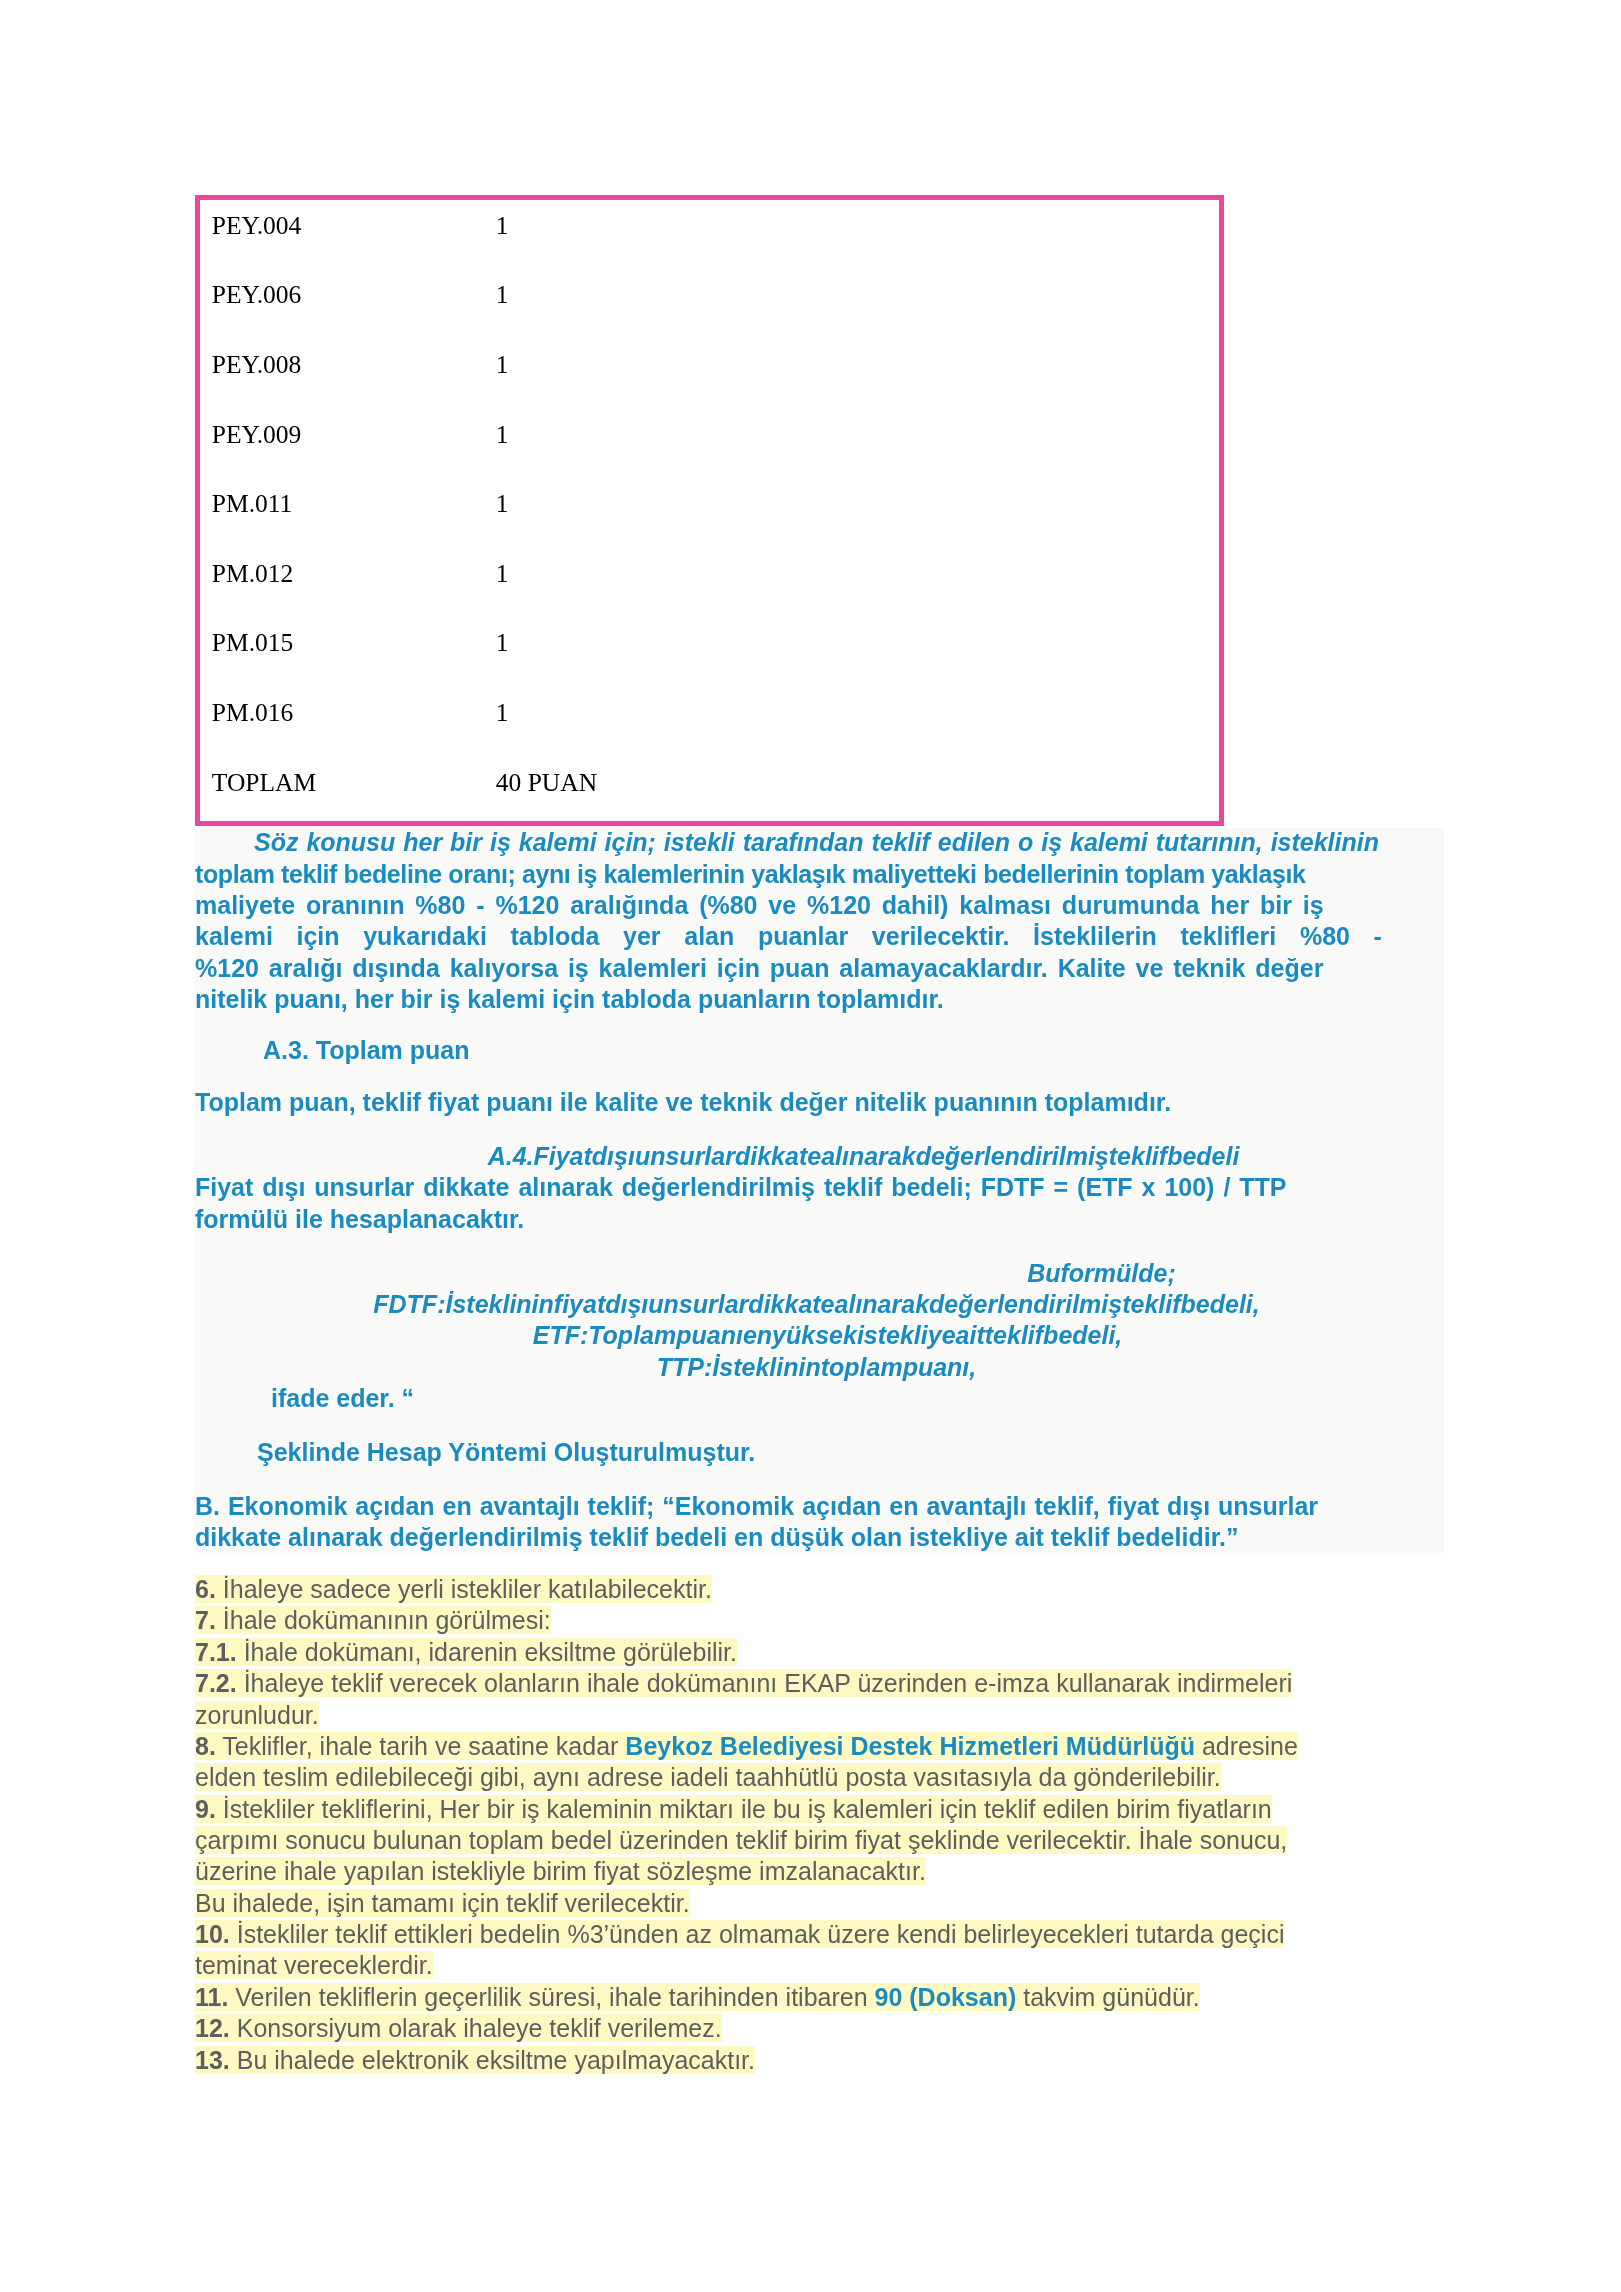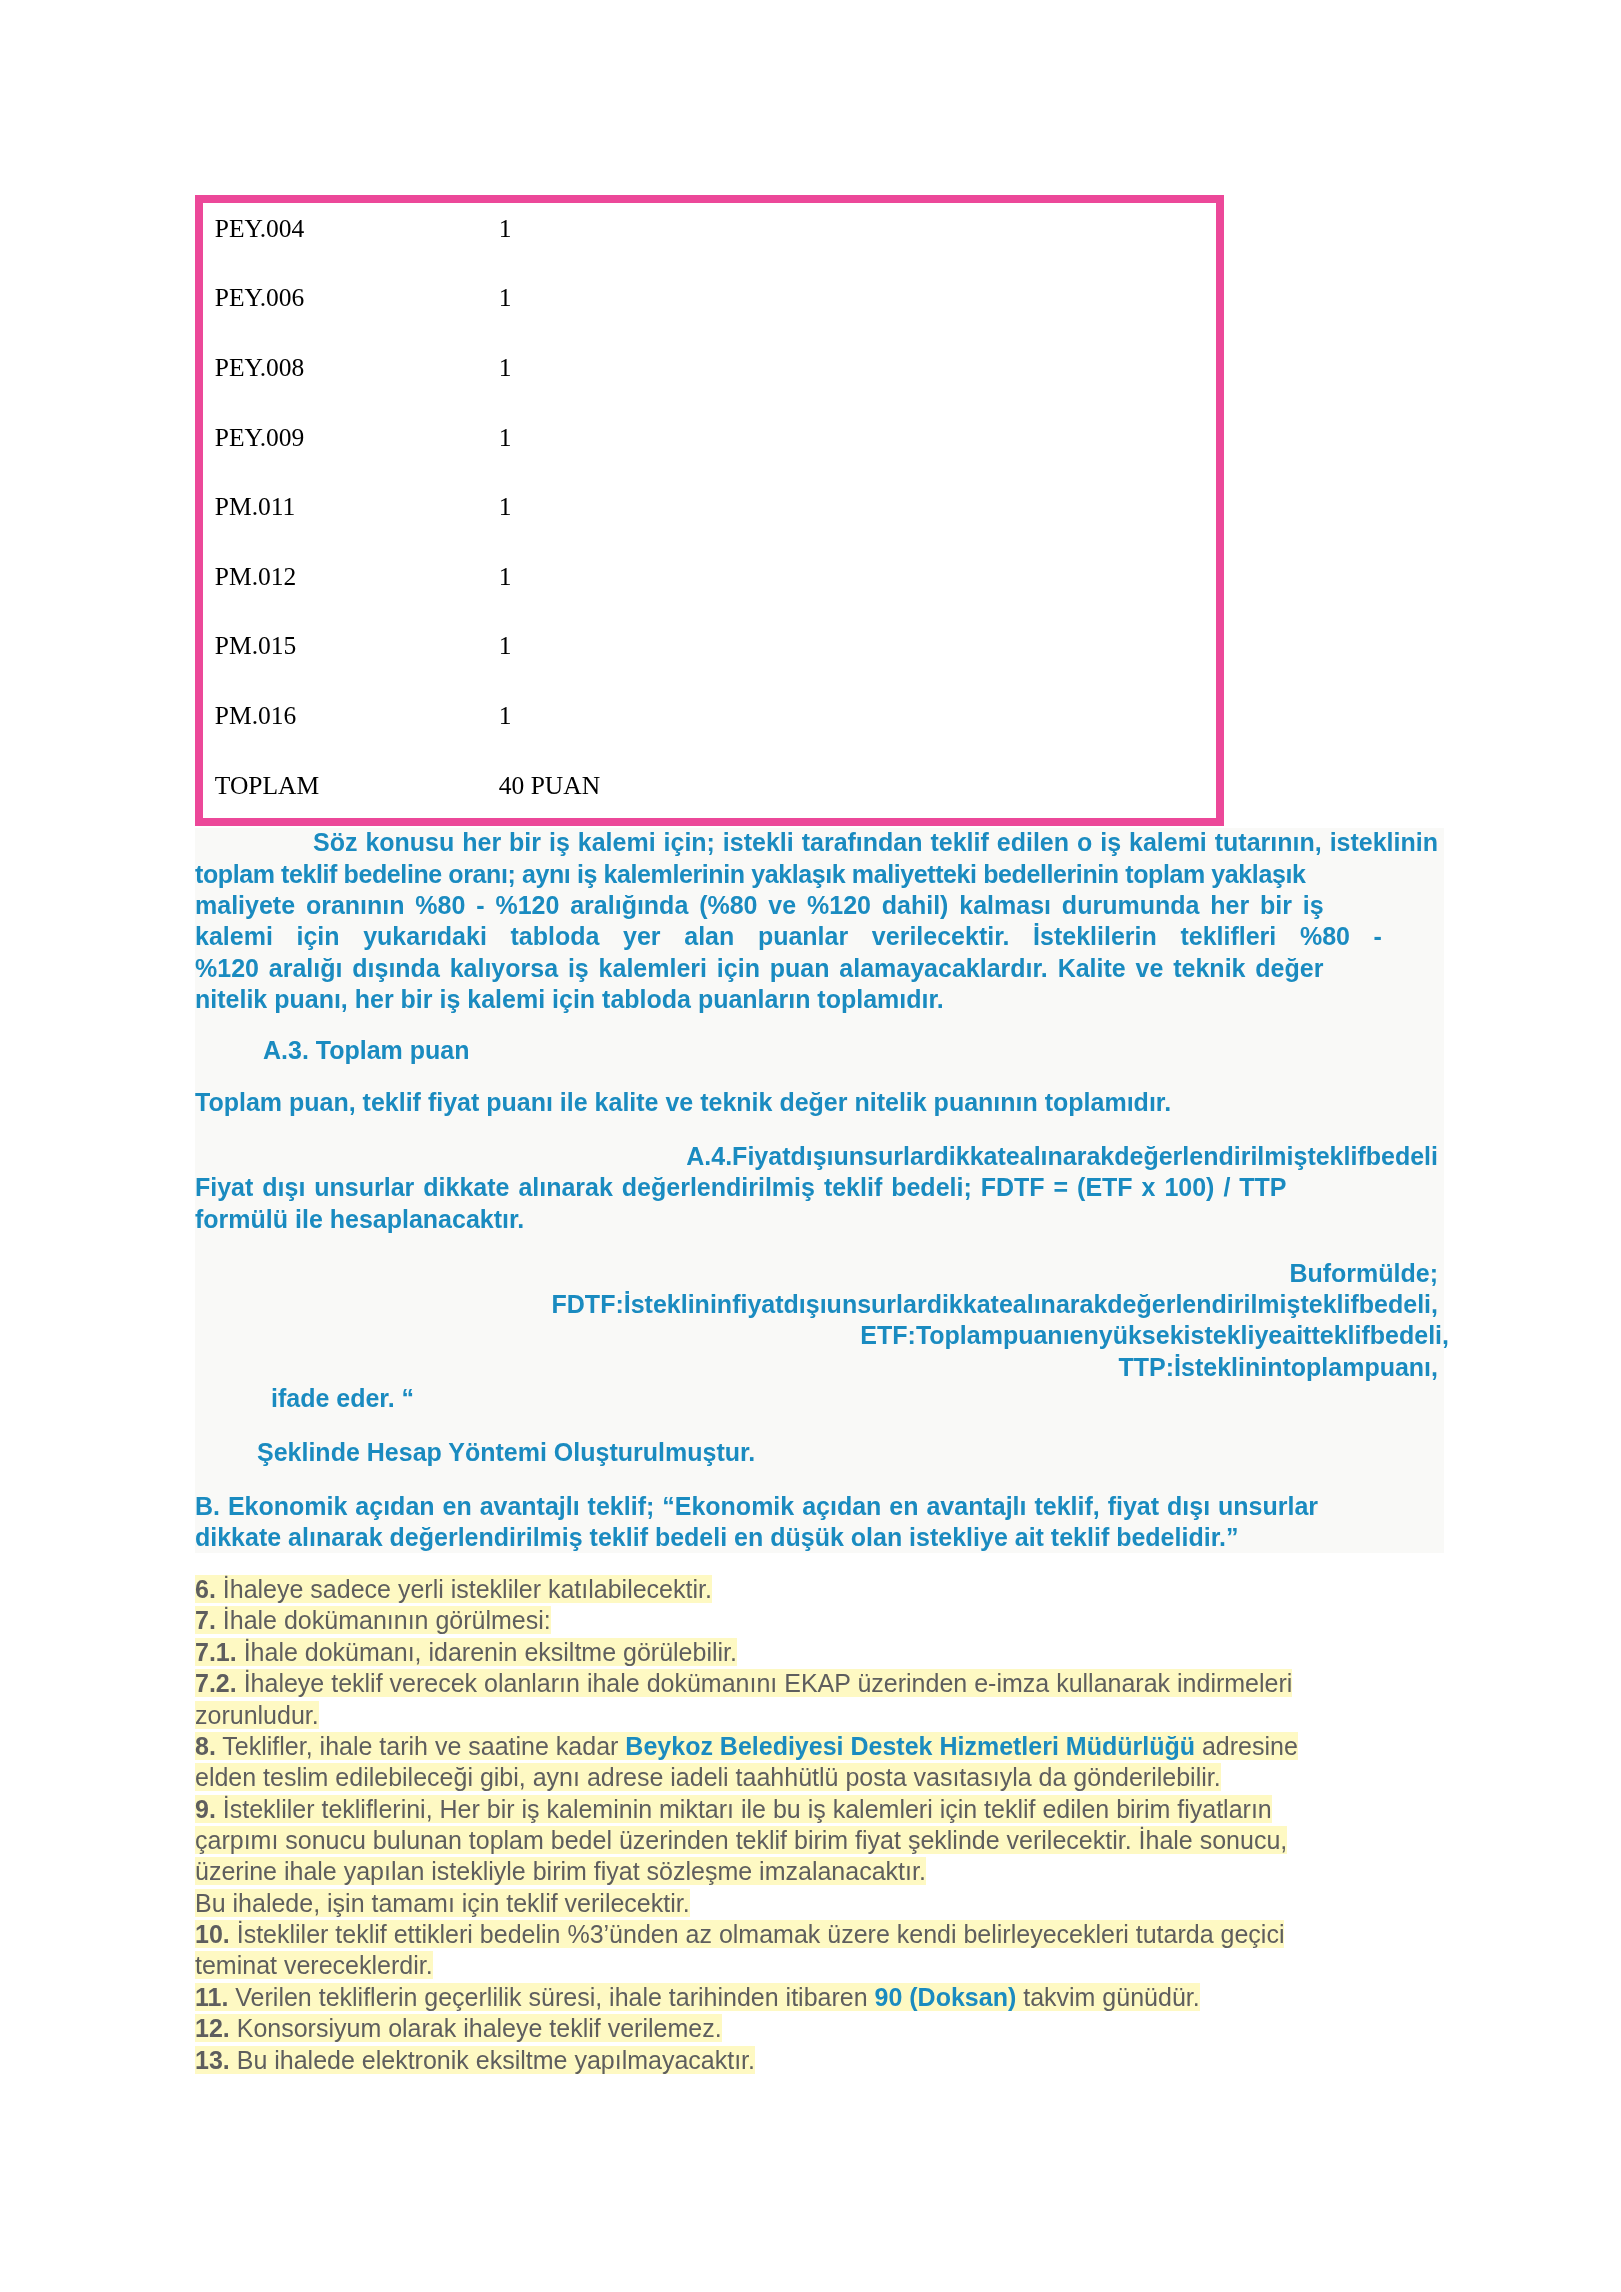--- a/index.html
+++ b/index.html
@@ -1,35 +1,35 @@
 <!DOCTYPE html>
 <html><head>
 <meta charset="utf-8">
 <style>
   html, body { margin: 0; padding: 0; background: #ffffff; }
   body { width: 1621px; height: 2293px; position: relative; overflow: hidden; }
 
   .score-table {
     position: absolute; left: 195px; top: 195px; width: 1029px; height: 631px;
-    border: 8px solid #ec4899; box-sizing: border-box;
+    border: 5px solid #ec4899; box-sizing: border-box;
     font-family: "Liberation Serif", serif; font-size: 25.5px; color: #000;
   }
   .score-row { position: absolute; left: 11.8px; height: 29px; line-height: 29px; }
   .score-row .code { position: absolute; left: 0; white-space: nowrap; }
   .score-row .pts { position: absolute; left: 284px; white-space: nowrap; }
 
   .blue-block {
     position: absolute; left: 195px; top: 828px; width: 1249px; height: 725px;
     background: #f9f9f7;
   }
   .blue {
     position: absolute; font-family: "Liberation Sans", sans-serif; font-weight: bold;
     font-size: 25px; color: #1a8bc0; line-height: 31px; white-space: nowrap;
   }
-  .just { display: flex; justify-content: flex-end; }
+  .just { display: flex; justify-content: center; font-style: italic; }
 
   .gray {
     position: absolute; left: 195px; font-family: "Liberation Sans", sans-serif;
     font-size: 25px; color: #5e5e5e; line-height: 31px; white-space: nowrap;
   }
   .gray .hl { background: #fef9c3; }
   .gray b { color: #5e5e5e; }
   .gray .link { color: #1a8bc0; font-weight: bold; }
 </style>
 </head>

